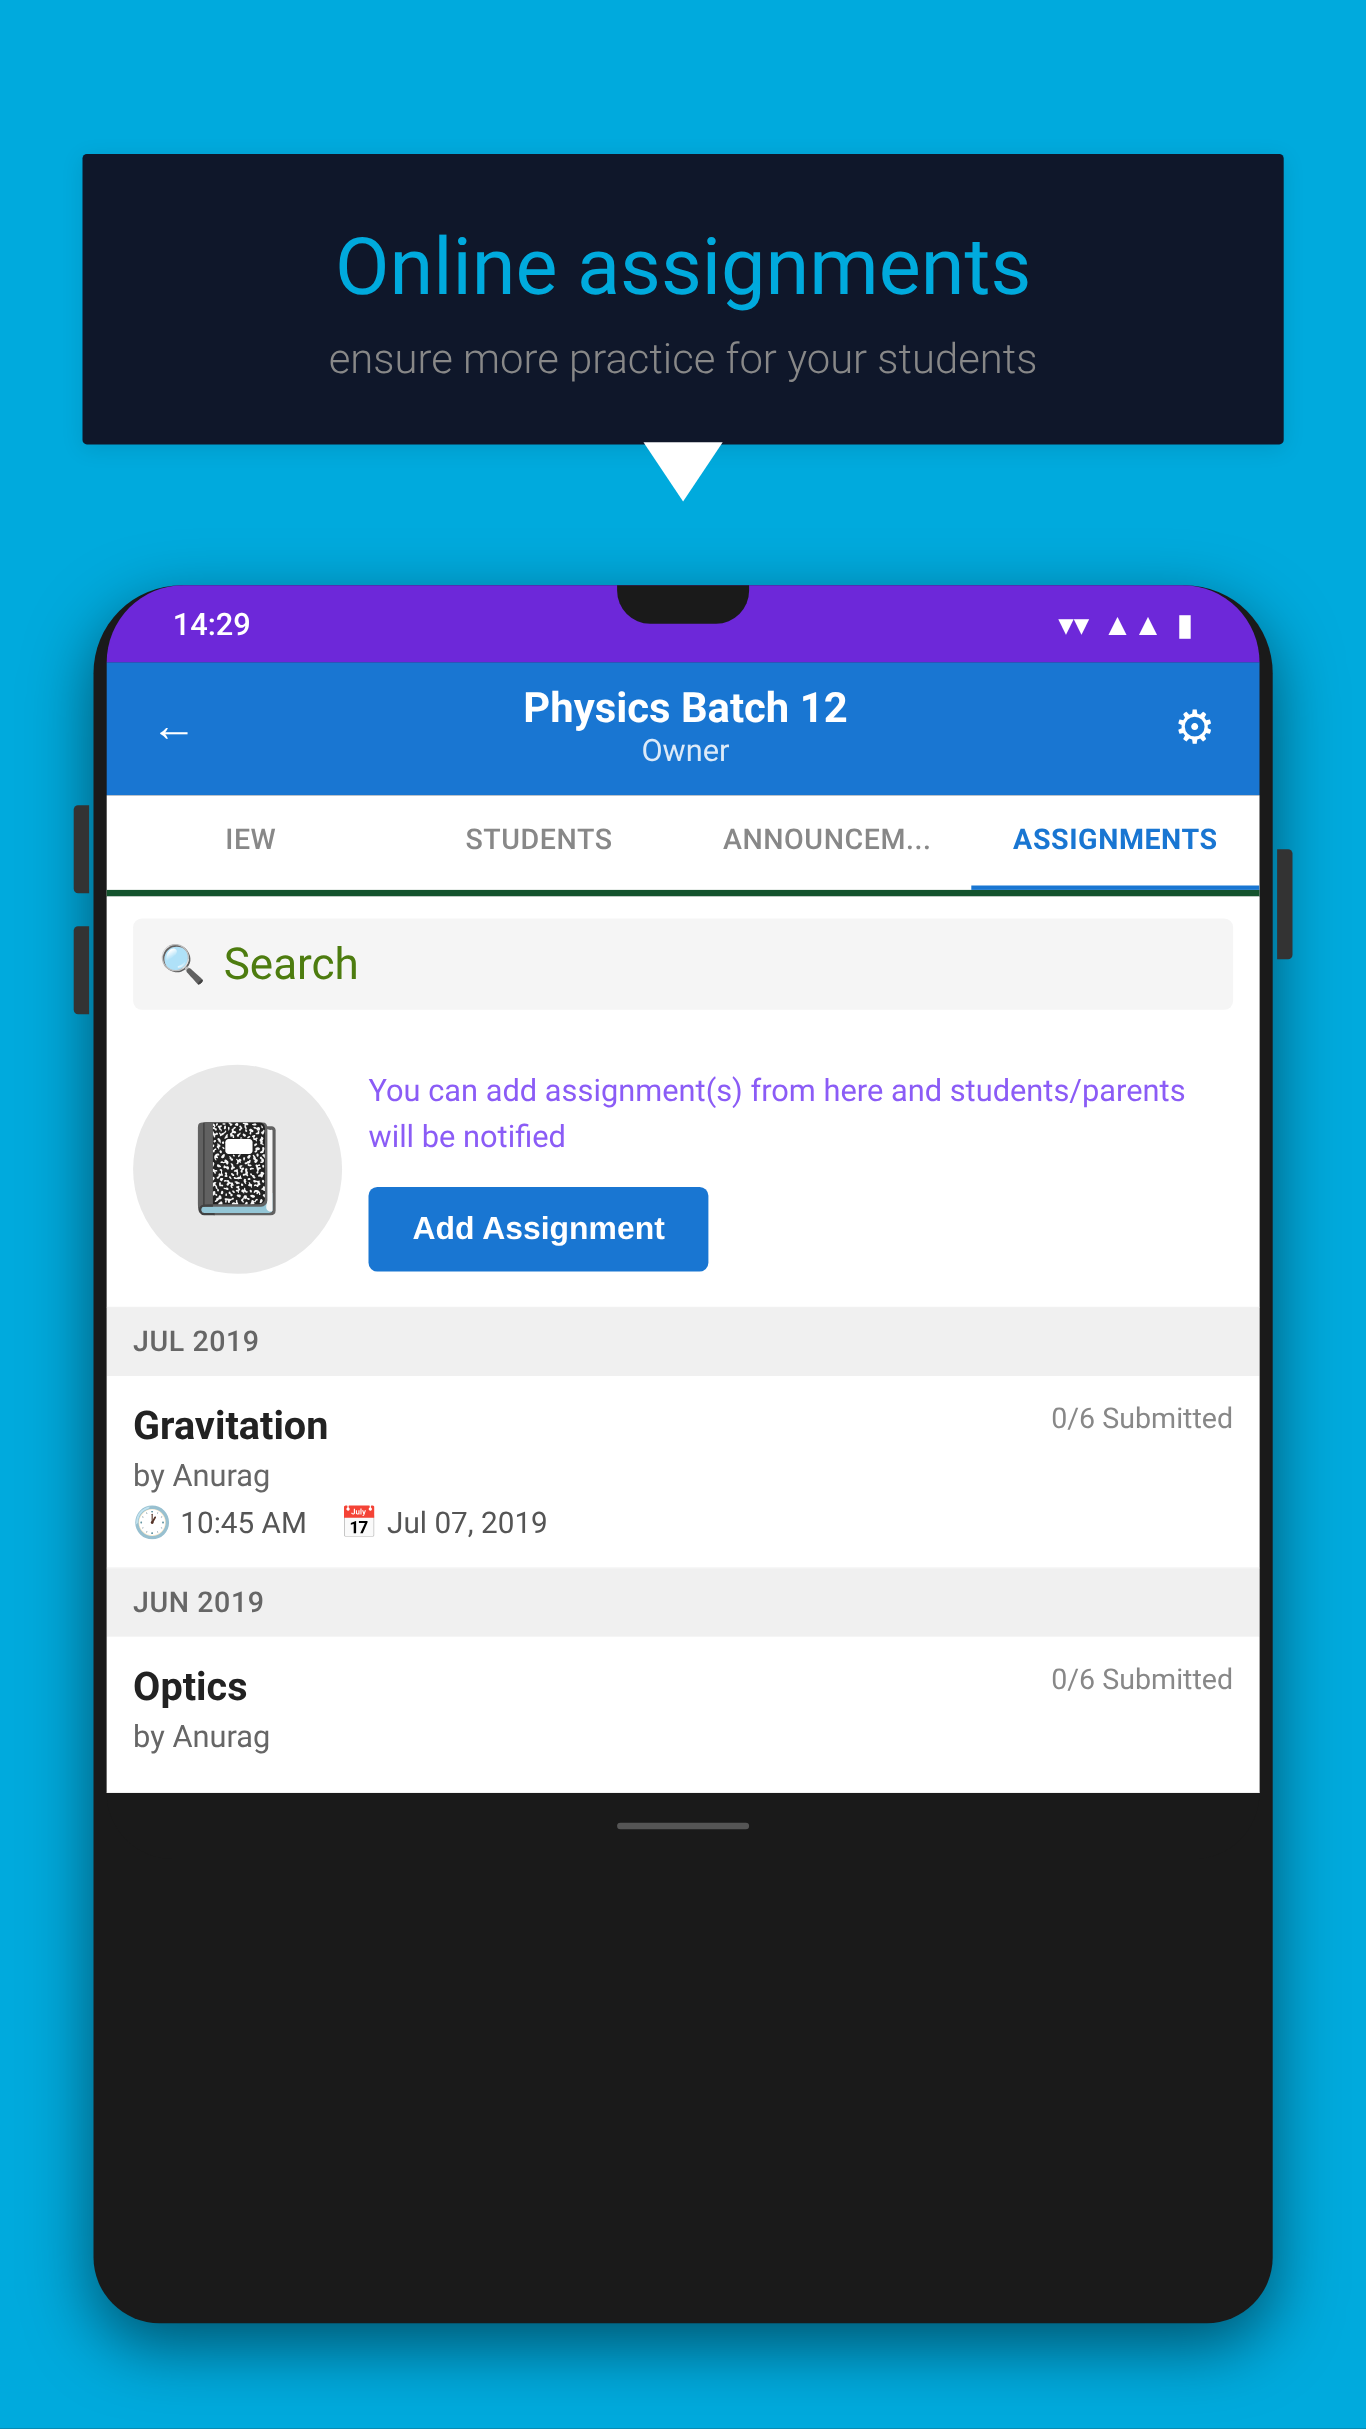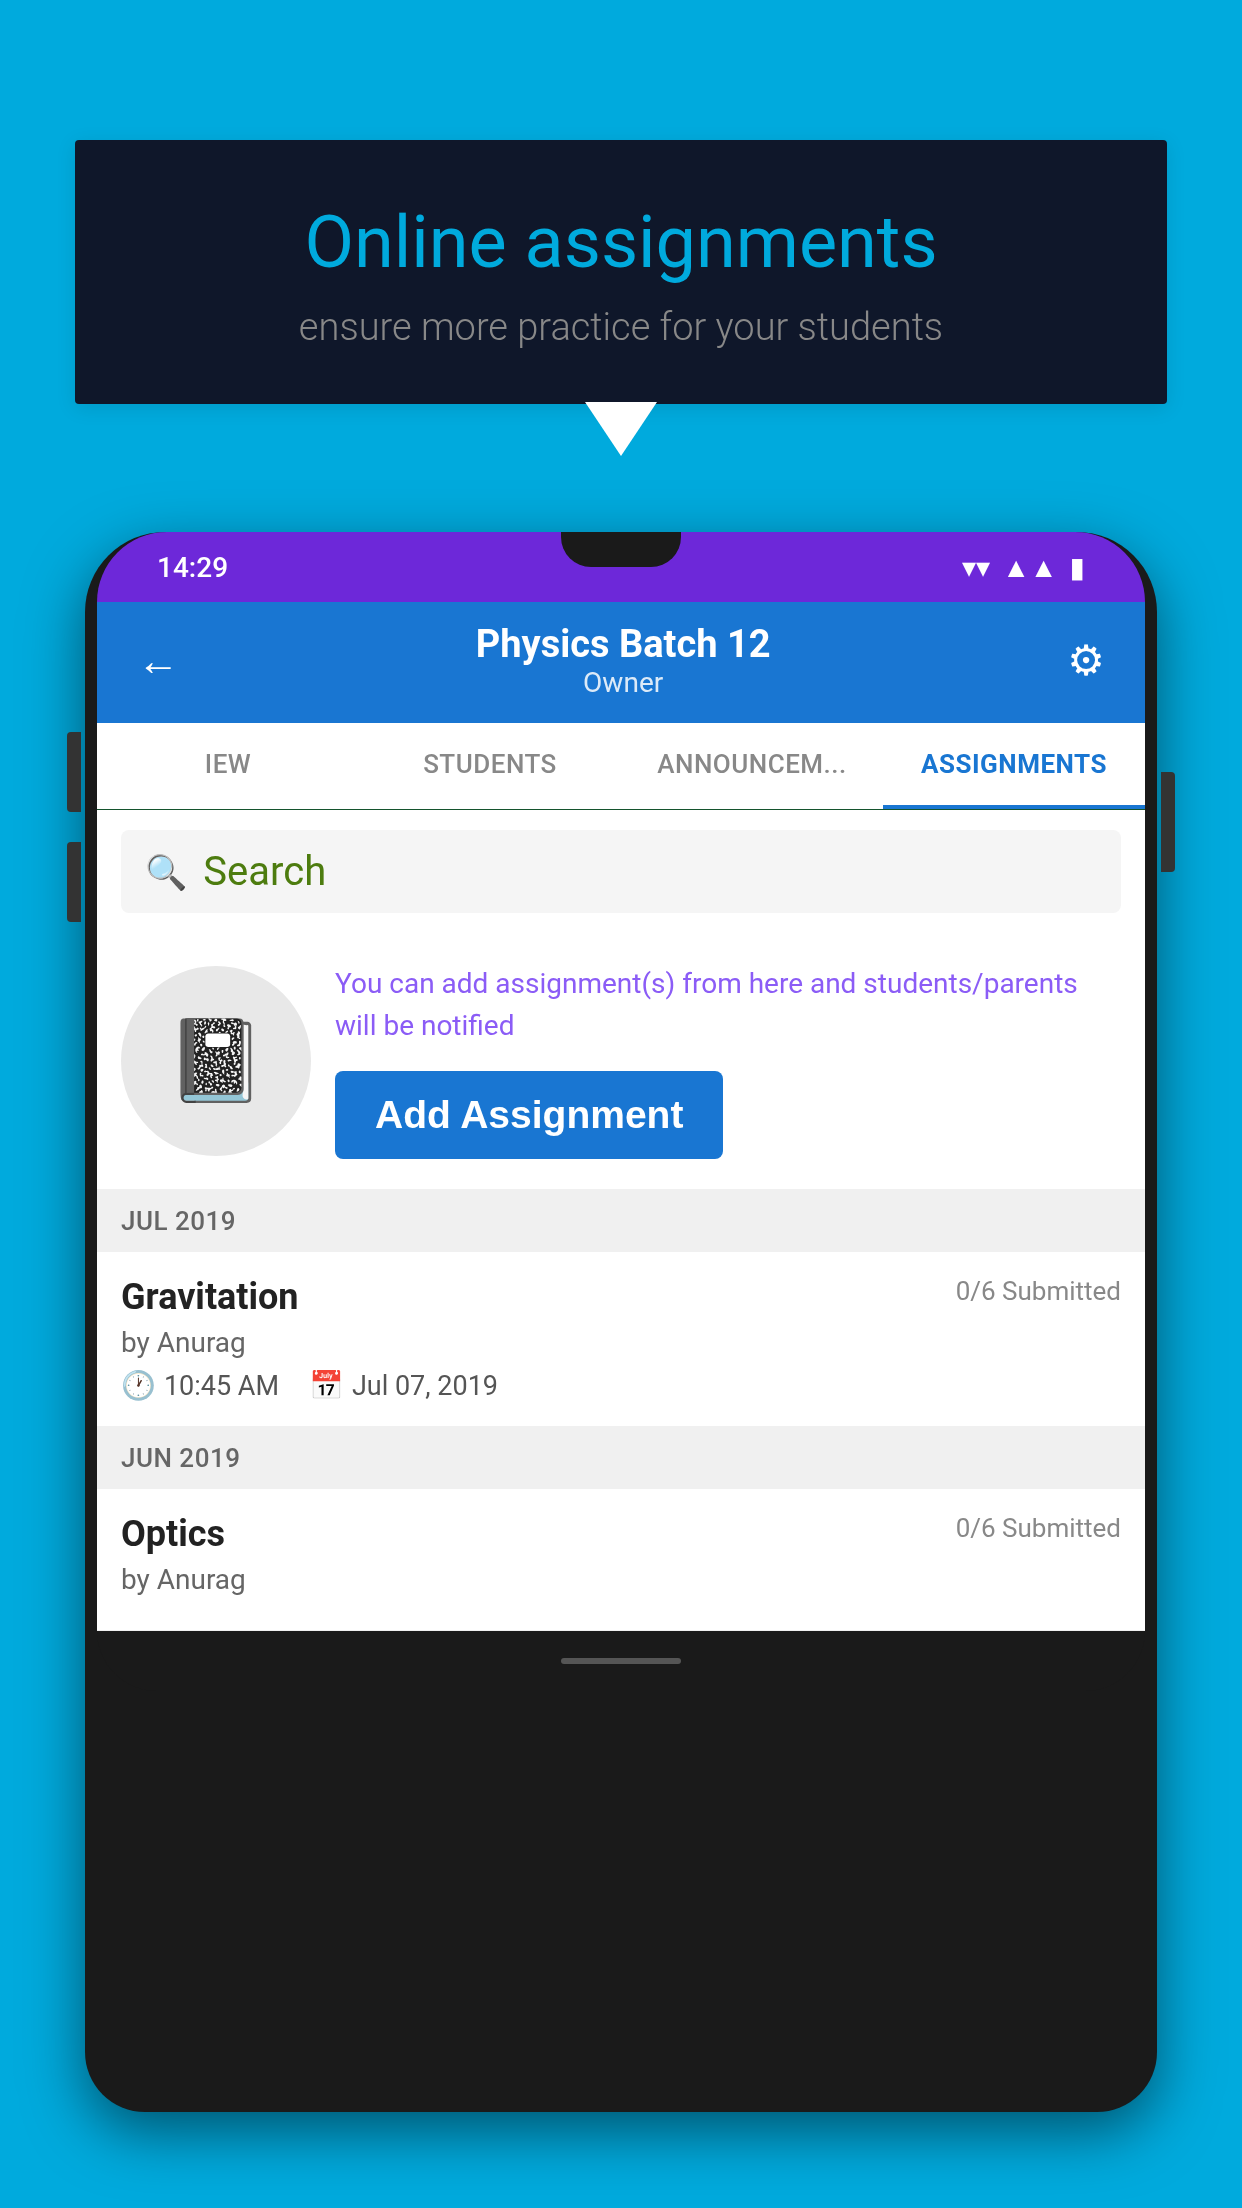--- a/index.html
+++ b/index.html
@@ -152,21 +152,21 @@
     .header-gear {
       color: white;
       font-size: 42px;
       cursor: pointer;
     }
 
     
     .tab-bar {
       background: white;
       display: flex;
-      border-bottom: 1px solid #14532d;
+      border-bottom: 6px solid #14532d;
       margin: 0 12px;
       overflow: hidden;
     }
 
     .tab-item {
       flex: 1;
       padding: 26px 10px;
       text-align: center;
       font-size: 26px;
       font-weight: 500;
@@ -250,21 +250,21 @@
       line-height: 1.5;
       margin-bottom: 24px;
     }
 
     .add-assignment-btn {
       background: #1976D2;
       color: white;
       border: none;
       border-radius: 8px;
       padding: 22px 40px;
-      font-size: 39px;
+      font-size: 29px;
       font-weight: 600;
       cursor: pointer;
     }
 
     
     .section-header {
       background: #f0f0f0;
       padding: 16px 24px;
       font-size: 26px;
       color: #666;

